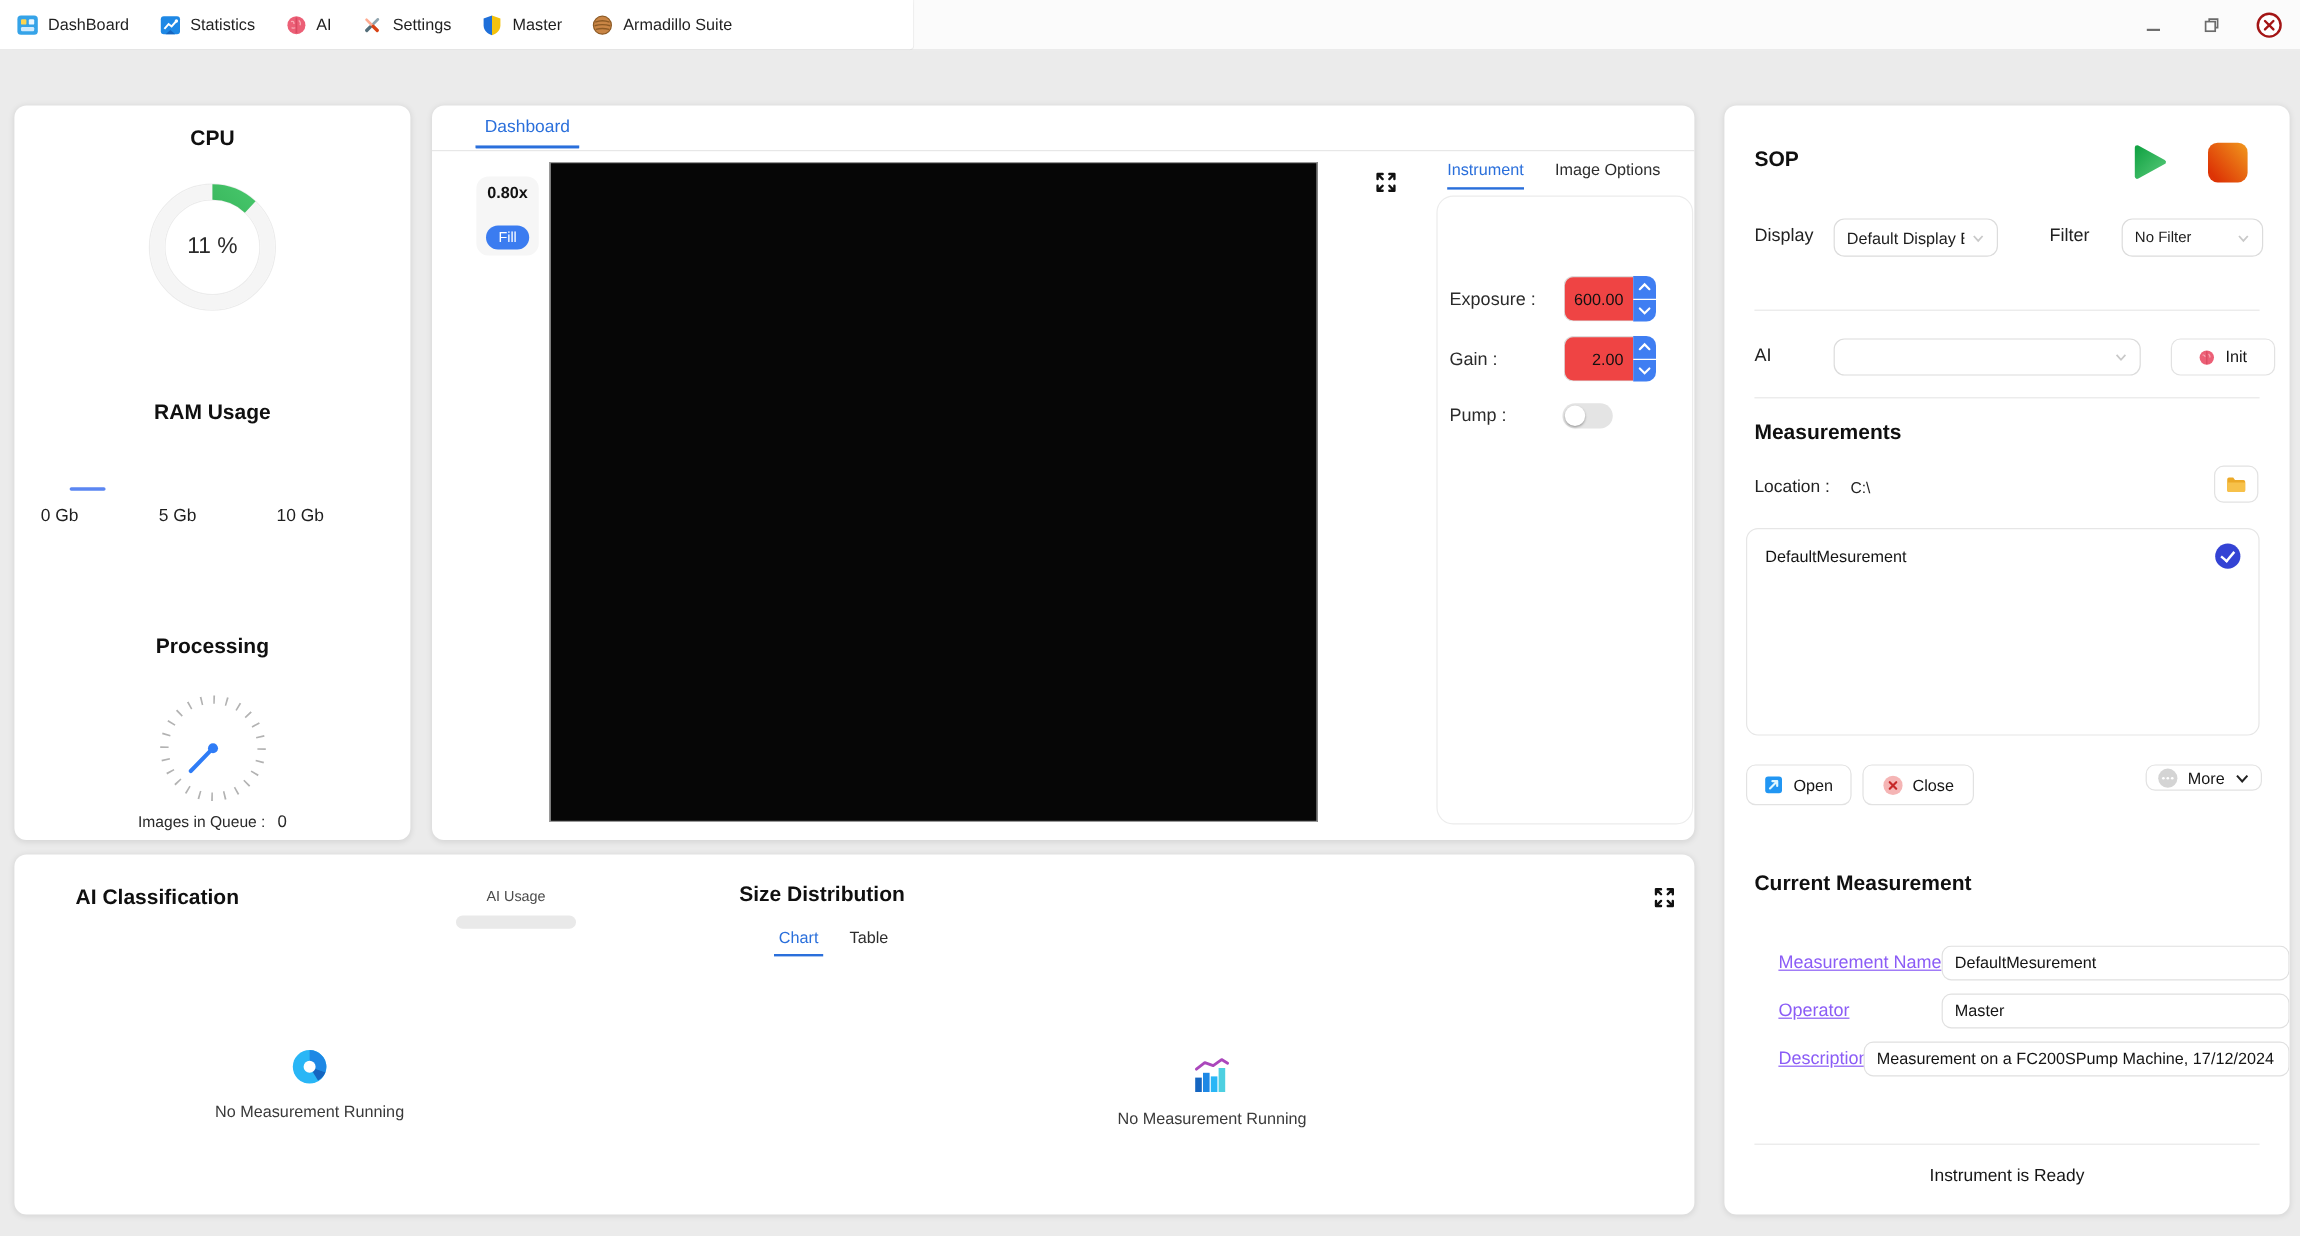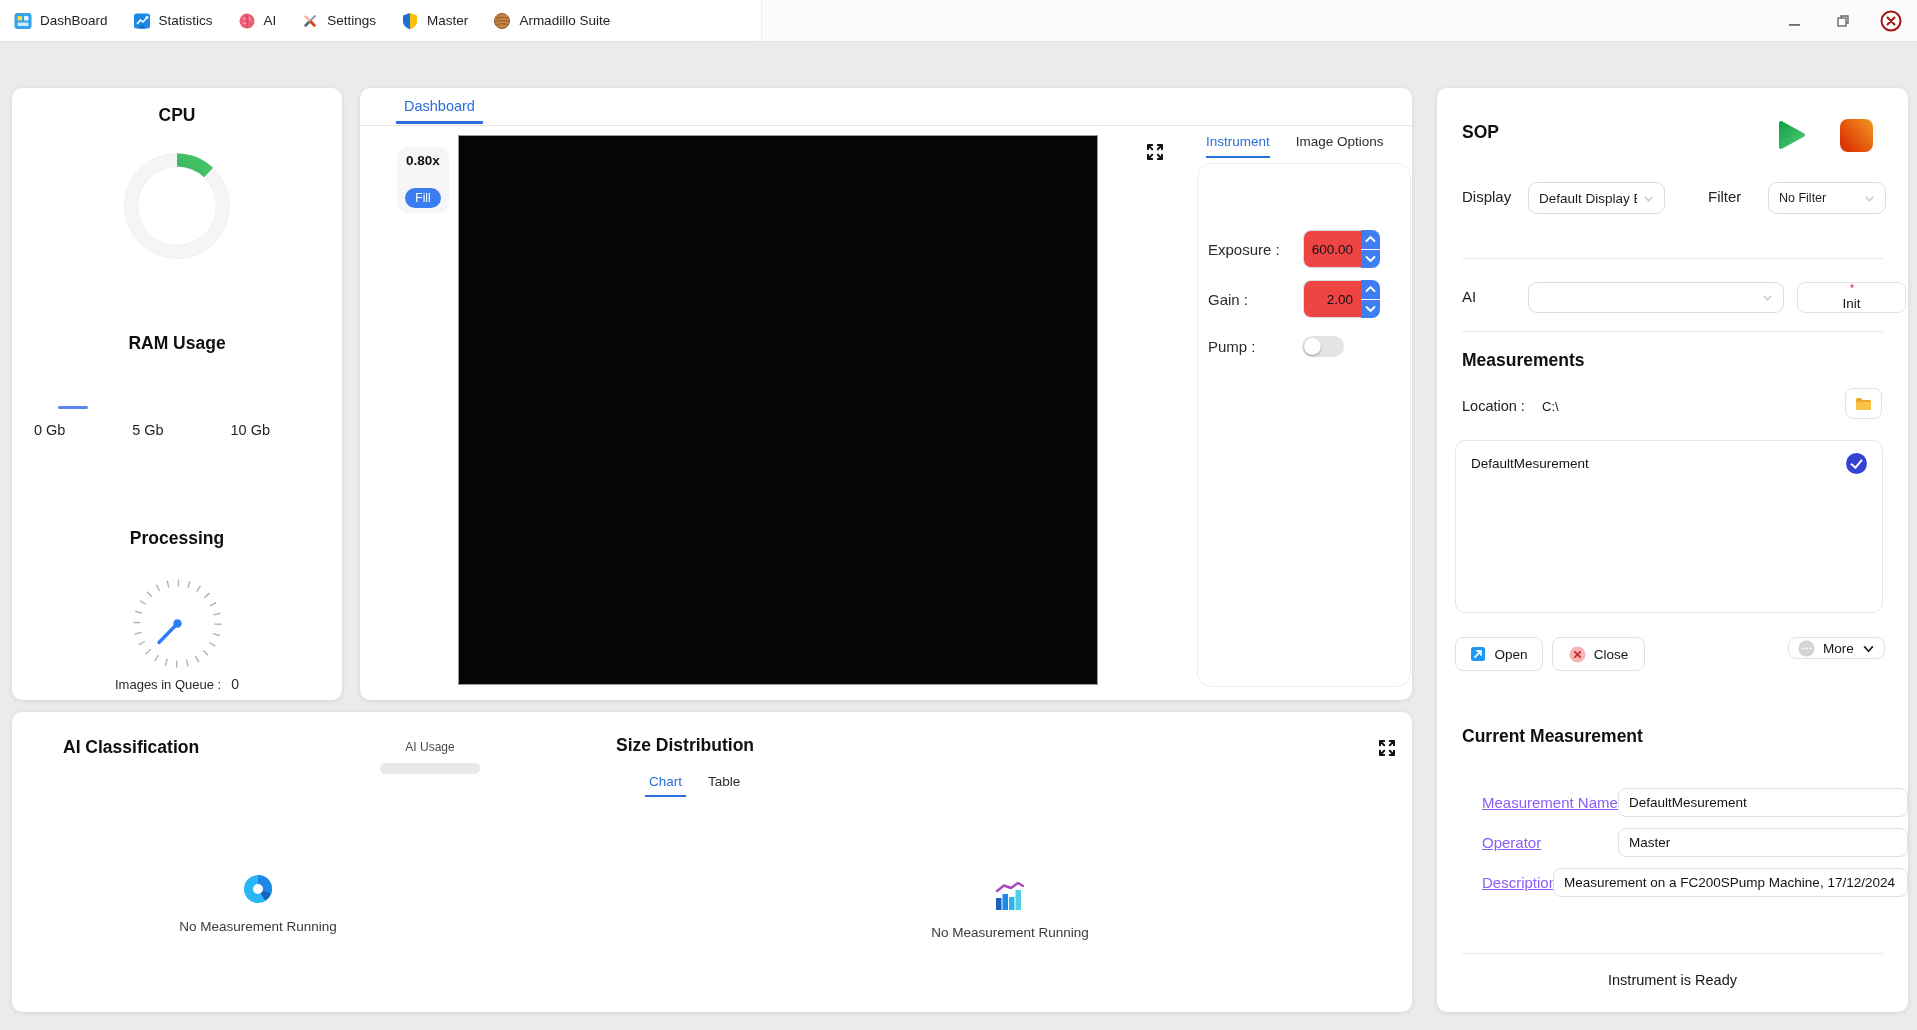--- a/index.html
+++ b/index.html
@@ -209,20 +209,21 @@
         <linearGradient id="cpug" x1="0" y1="0" x2="1" y2="1">
           <stop offset="0" stop-color="#17923e"></stop>
             <stop offset="1" stop-color="#4ac96d"></stop>
         </linearGradient>
       </defs>
       <circle cx="62" cy="62" r="52.5" fill="none" stroke="#ececec" stroke-width="1"></circle>
       <circle cx="62" cy="62" r="39.5" fill="none" stroke="#ececec" stroke-width="1"></circle>
       <circle cx="62" cy="62" r="46" fill="none" stroke="#f5f5f5" stroke-width="12"></circle>
       <circle cx="62" cy="62" r="46" fill="none" stroke="url(#cpug)" stroke-width="13" stroke-dasharray="34.7 254.4" transform="rotate(-90 62 62)"></circle>
     </svg>
+    <div class="cpu-value">11 %</div>
 
     <div class="sys-title h-title ram-title">RAM Usage</div>
     <div class="ram-line"></div>
     <div class="ram-labels">
       <span>0 Gb</span>
       <span>5 Gb</span>
       <span>10 Gb</span>
     </div>
 
     <div class="sys-title h-title proc-title">Processing</div>
@@ -343,21 +344,21 @@
 
     <div class="divider" style="top:170px;"></div>
 
     <div class="abs" style="left:25px; top:200px; font-size:15px;">AI</div>
     <div class="abs select" style="left:91px; top:194px; width:256px; height:31px;">
       <span class="sv"></span>
       <svg class="chev" viewBox="0 0 12 12">
           <polyline points="2,4 6,8.5 10,4" fill="none" stroke="#c9c9c9" stroke-width="1.6"></polyline>
         </svg>
     </div>
-    <button class="abs btn" style="left:360px; top:194px; width:109px; height:31px;flex-direction:column;">
+    <button class="abs btn" style="left:372px; top:194px; width:87px; height:31px;">
       <svg width="14" height="14" viewBox="0 0 14 14">
           <circle cx="7" cy="7" r="6" fill="#ec5f76"></circle>
           <path d="M7 1.5 V12.5" stroke="#d94a62" stroke-width="1"></path>
           <path d="M3.5 5 Q5.5 4.5 5.5 6.5 M8.5 4 Q10 5.5 9.5 7" stroke="#f8a9b5" stroke-width="0.9" fill="none"></path>
         </svg>
       <span>Init</span>
     </button>
 
     <div class="divider" style="top:243px;"></div>
 

